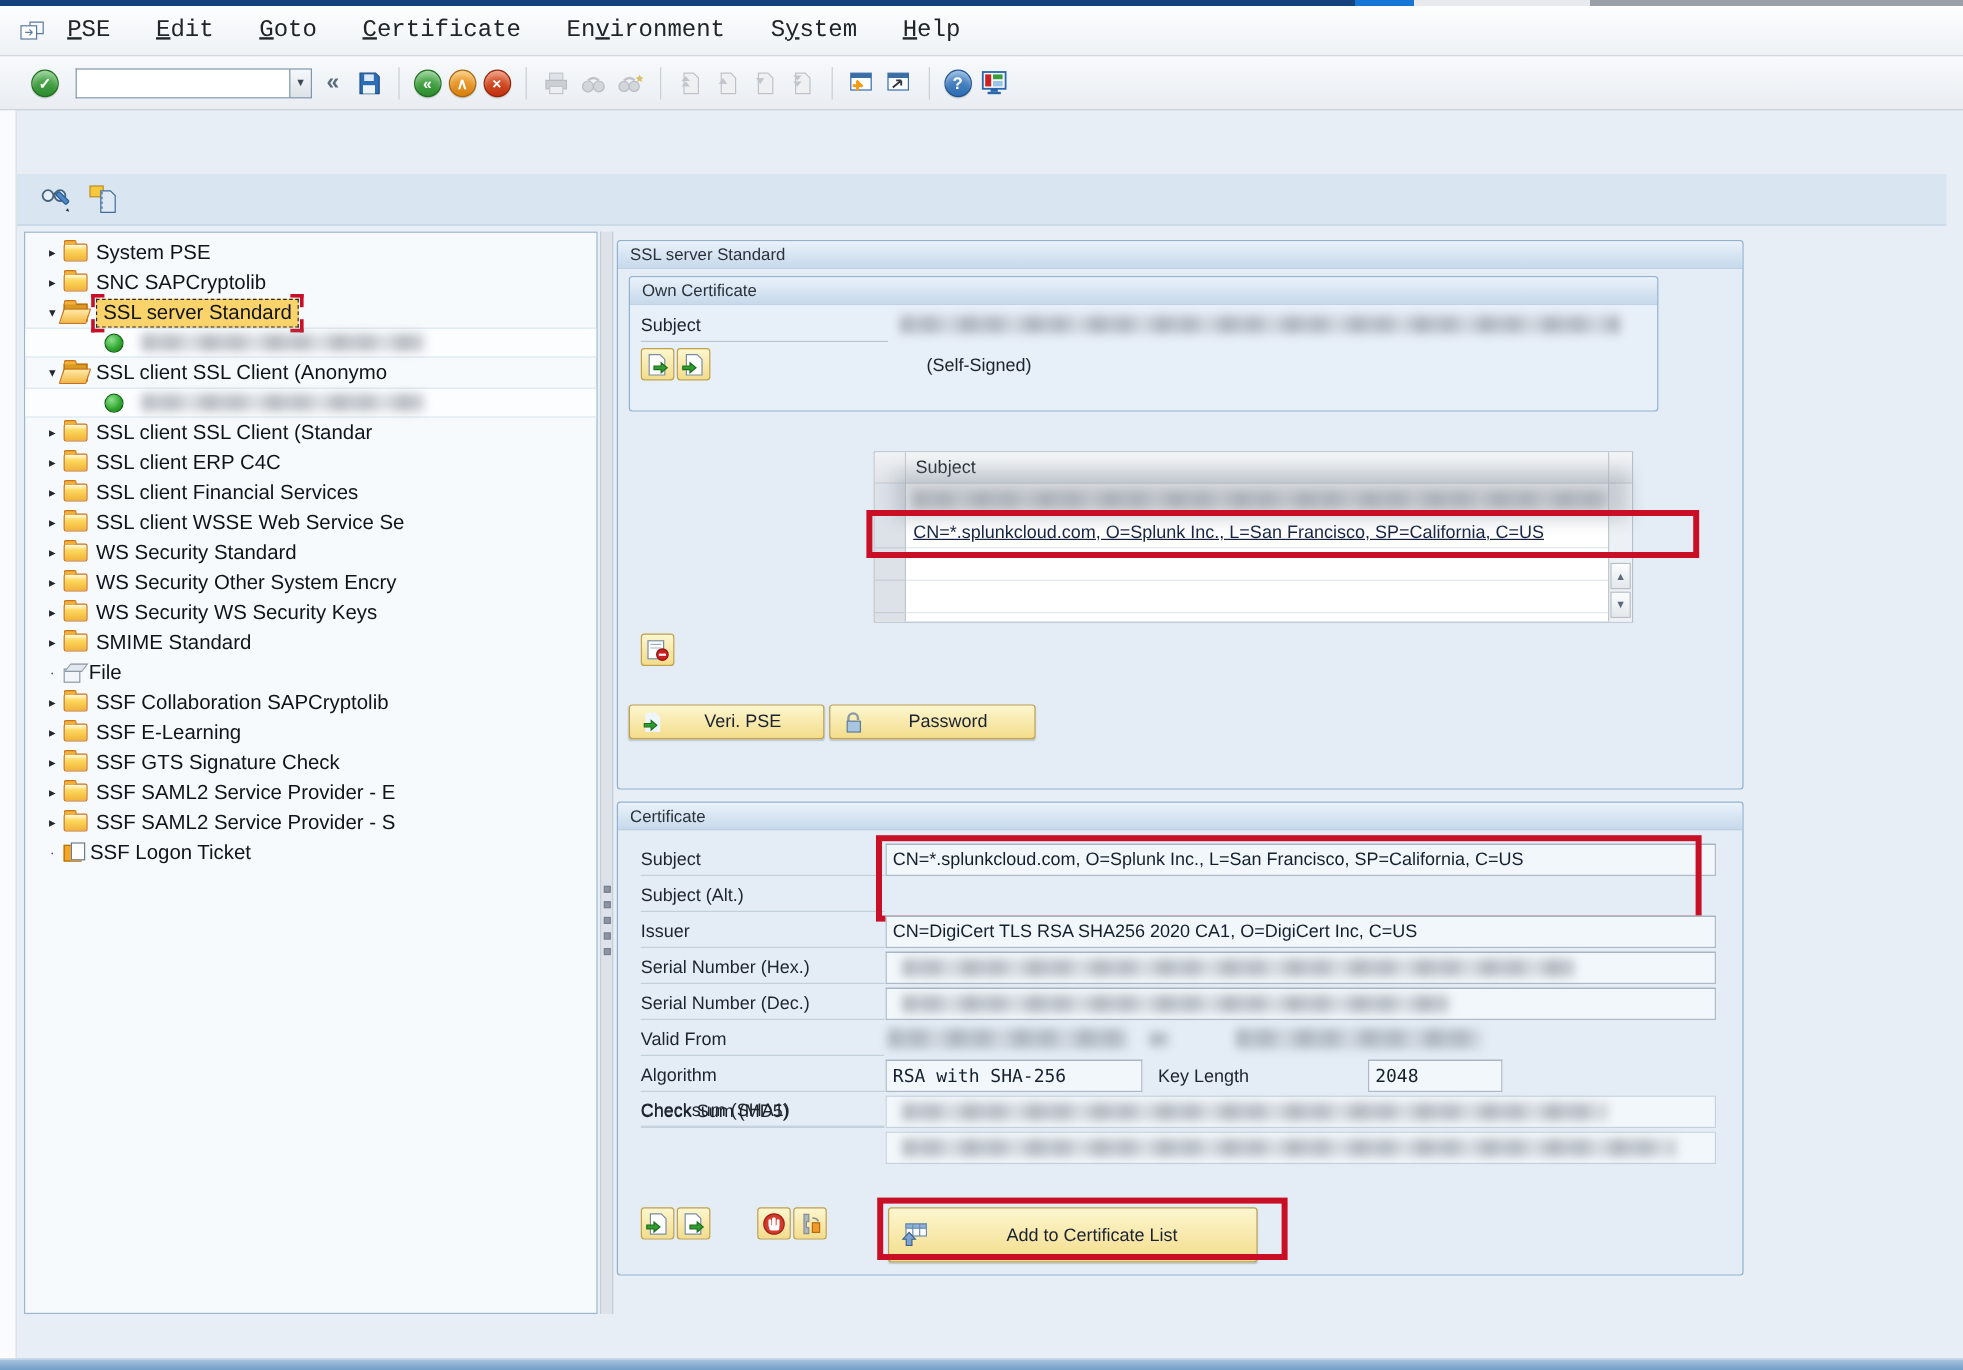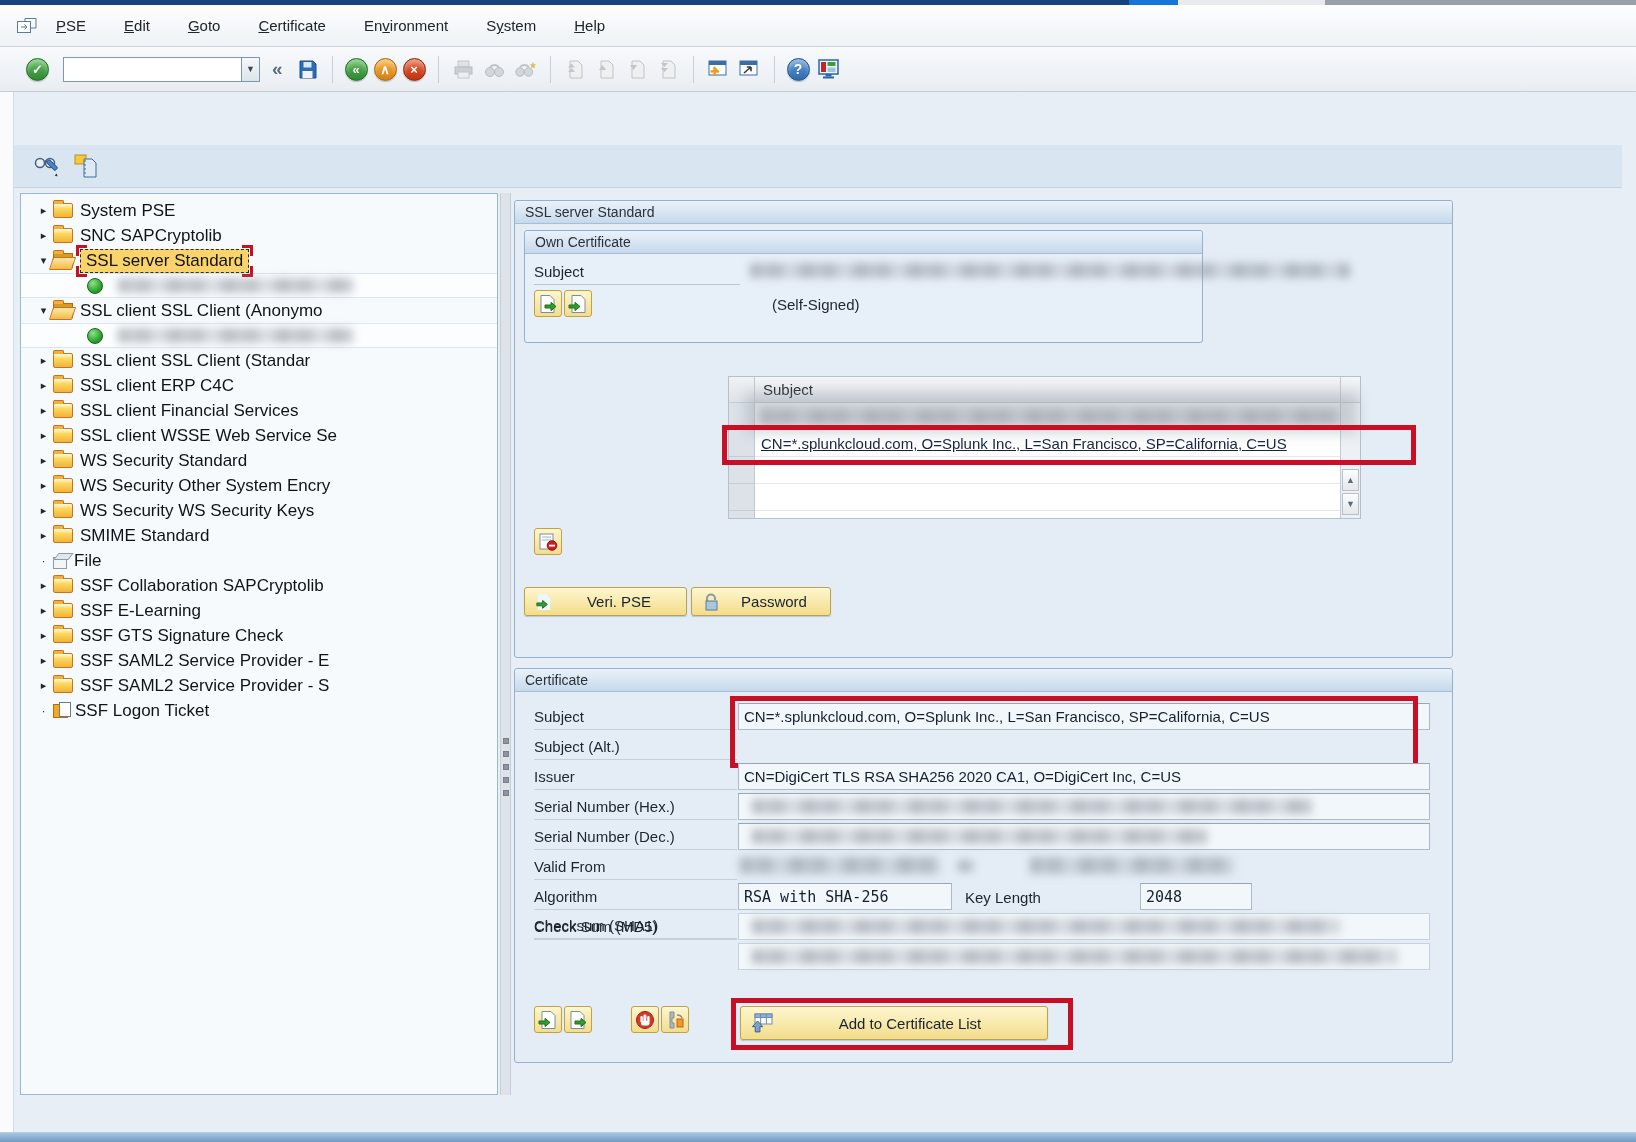--- a/index.html
+++ b/index.html
@@ -10,21 +10,21 @@
   
   .top-strip{position:absolute;left:0;top:0;width:1636px;height:5px;
     background:linear-gradient(90deg,#16437c 0 69%,#1576d6 69% 72%,#e8eaee 72% 81%,#9aa0a8 81% 100%);}
 
   
   .menubar{position:absolute;left:0;top:5px;width:1636px;height:42px;
     background:linear-gradient(#fdfefe,#eef2f6);border-bottom:1px solid #cdd3da;
     display:flex;align-items:center;}
   .sysicon{margin:0 18px 0 16px;width:22px;height:20px;display:inline-flex;}
   .menu-items{display:flex;gap:38px;}
-  .menu-item{font-size:15px;color:#20252b;cursor:default;}
+  .menu-item{font-size:20px;color:#20252b;cursor:default;font-family:Liberation Mono, monospace;}
   .menu-item u{text-decoration:underline;}
 
   
   .toolbar{position:absolute;left:0;top:47px;width:1636px;height:45px;
     background:linear-gradient(#f8fafc,#e9edf2);border-bottom:1px solid #c6ccd4;
     display:flex;align-items:center;padding-left:26px;gap:6px;}
   .circle-btn{width:23px;height:23px;border-radius:50%;display:inline-flex;align-items:center;justify-content:center;
     color:#fff;font-weight:bold;font-size:13px;box-shadow:inset 0 7px 6px -3px rgba(255,255,255,.45), 0 1px 1px rgba(0,0,0,.2);}
   .cb-green{background:linear-gradient(#5cb85c,#2e8a2e);border:1px solid #1f6d1f;}
   .cb-orange{background:linear-gradient(#f4ad3d,#d97f12);border:1px solid #a5650e;}
@@ -447,21 +447,21 @@
       <span class="dot" style="top:584px"></span>
     <span class="dot" style="top:597px"></span>
   </div>
 
   <div class="group" style="left:514px;top:200px;width:939px;height:458px;">
     <div class="group-h">
         <span>SSL server Standard</span>
       </div>
   </div>
 
-  <div class="group" style="left:524px;top:230px;width:679px;height:113px;background:#e7eff8;">
+  <div class="group" style="left:524px;top:230px;width:858px;height:113px;background:#e7eff8;">
     <div class="group-h">
         <span>Own Certificate</span>
       </div>
   </div>
   <div class="lbl lbl-line" style="position:absolute;left:534px;top:258px;width:206px;height:27px;line-height:27px;">Subject</div>
   <div class="rb" style="left:750px;top:263px;width:600px;"></div>
   <div class="mini-btn" style="left:534px;top:290px;">
     <svg width="20" height="20" viewBox="0 0 20 20">
         <path d="M3 1.5 h9 l4 4 v13 H3 z" fill="#fff" stroke="#7a8ea3"></path>
         <path d="M7 11 h6 v-2.6 l5 4.1 -5 4.1 V14 H7 z" fill="#2f9e2f" stroke="#1c6e1c"></path>
@@ -507,21 +507,21 @@
       </svg>
   </div>
 
   <div class="sap-btn" style="left:524px;top:587px;width:163px;">
     <svg width="19" height="20" viewBox="0 0 20 20">
         <path d="M3 1.5 h9 l4 4 v13 H3 z" fill="#eef5fb" stroke="#5d7folk"></path>
         <path d="M2 11 h6 v-2.6 l5 4.1 -5 4.1 V14 H2 z" fill="#2f9e2f" stroke="#1c6e1c"></path>
       </svg>
     <span class="btxt">Veri. PSE</span>
   </div>
-  <div class="sap-btn" style="left:691px;top:587px;width:140px;">
+  <div class="sap-btn" style="left:691px;top:587px;width:172px;">
     <svg width="18" height="20" viewBox="0 0 18 20">
         <path d="M5 9 V6.5 a4 4 0 0 1 8 0 V8" fill="none" stroke="#8b98a6" stroke-width="2"></path>
         <rect x="4" y="9" width="11" height="9" fill="#a8c6e0" stroke="#5f7b96"></rect>
       </svg>
     <span class="btxt">Password</span>
   </div>
 
   <div class="group" style="left:514px;top:668px;width:939px;height:395px;">
     <div class="group-h">
         <span>Certificate</span>
@@ -587,21 +587,21 @@
         </g>
       </svg>
   </div>
   <div class="mini-btn" style="left:661px;top:1006px;">
     <svg width="20" height="20" viewBox="0 0 20 20">
         <path d="M5 2 h4 v6 h-2 v5 h2 v5 H5 z" fill="#aeb6bf" stroke="#848d97"></path>
         <rect x="12" y="9" width="6" height="8" fill="#f2982d" stroke="#b56b12"></rect>
         <path d="M12 5 q4 0 5 3" fill="none" stroke="#848d97" stroke-width="1.4"></path>
       </svg>
   </div>
-  <div class="sap-btn" style="left:740px;top:1006px;width:308px;height:34px;">
+  <div class="sap-btn" style="left:740px;top:1006px;width:308px;height:46px;">
     <svg width="24" height="24" viewBox="0 0 24 24">
         <rect x="4" y="3" width="17" height="10" fill="#fff" stroke="#6b8bb0"></rect>
         <rect x="4" y="3" width="17" height="3.5" fill="#8fb2d8" stroke="#6b8bb0"></rect>
         <path d="M9.7 3 v10 M15.4 3 v10" stroke="#6b8bb0"></path>
         <path d="M9 14.5 l-5.5 5.5 M9 14.5 v5 M9 14.5 h-5" fill="none" stroke="none"></path>
         <g>
           <polygon points="8.5,10.5 3,16.5 6,16.5 6,22 11,22 11,16.5 14,16.5" fill="#7aa3d4" stroke="#3d5f86" transform="translate(-1.5,0) scale(0.95)"></polygon>
         </g>
       </svg>
     <span class="btxt">Add to Certificate List</span>

